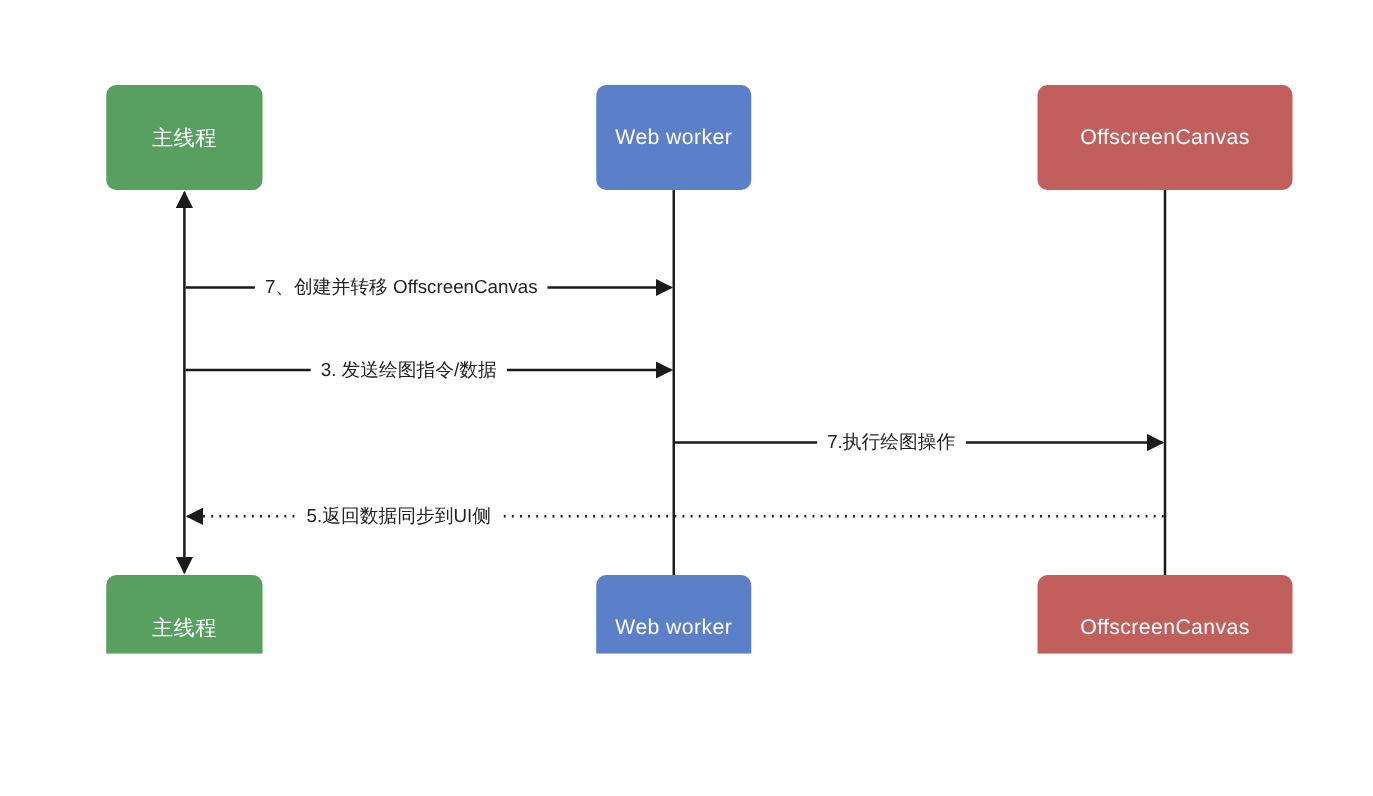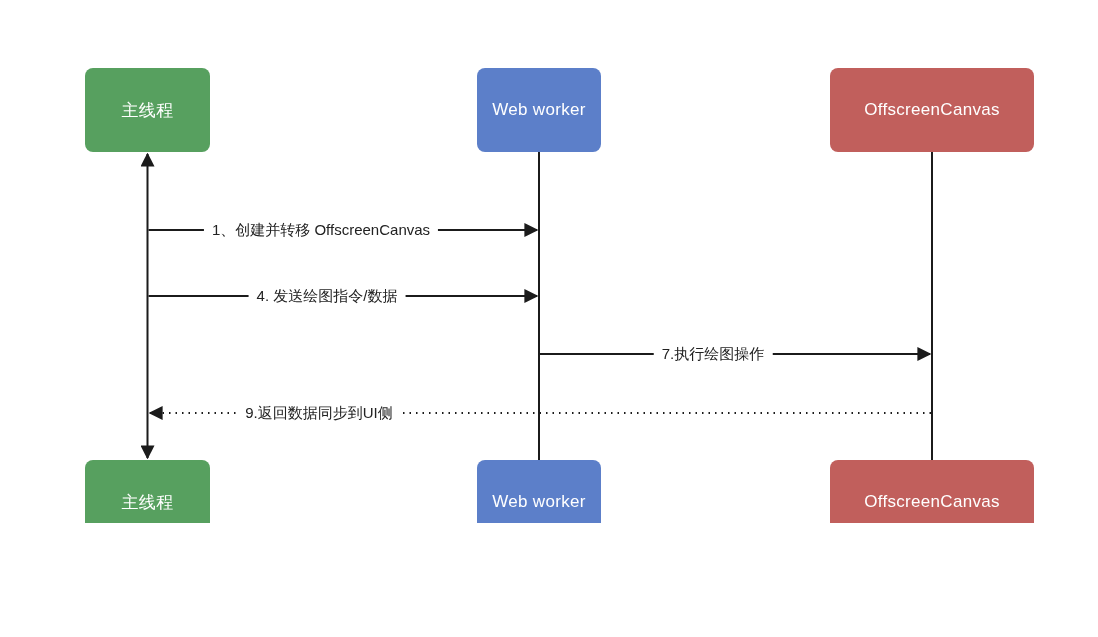--- a/index.html
+++ b/index.html
@@ -83,18 +83,18 @@
   <div class="actor-box" style="left: 85px; top: 460px; width: 125px; background: rgb(87, 160, 95);">
     <span>主线程</span>
   </div>
   <div class="actor-box" style="left: 477px; top: 460px; width: 124px; background: rgb(92, 127, 201);">
     <span>Web worker</span>
   </div>
   <div class="actor-box" style="left: 830px; top: 460px; width: 204px; background: rgb(193, 95, 92);">
     <span>OffscreenCanvas</span>
   </div>
 
-  <div class="msg-label" style="left:321px; top:230px;">1、创建并转移 OffscreenCanvas</div>
-  <div class="msg-label" style="left:327px; top:296px;">4. 发送绘图指令/数据</div>
+  <div class="msg-label" style="left:321px; top:230px;">7、创建并转移 OffscreenCanvas</div>
+  <div class="msg-label" style="left:327px; top:296px;">3. 发送绘图指令/数据</div>
   <div class="msg-label" style="left:713px; top:354px;">7.执行绘图操作</div>
-  <div class="msg-label" style="left:319px; top:413px;">9.返回数据同步到UI侧</div>
+  <div class="msg-label" style="left:319px; top:413px;">5.返回数据同步到UI侧</div>
 
 </div>
 
 </body></html>

